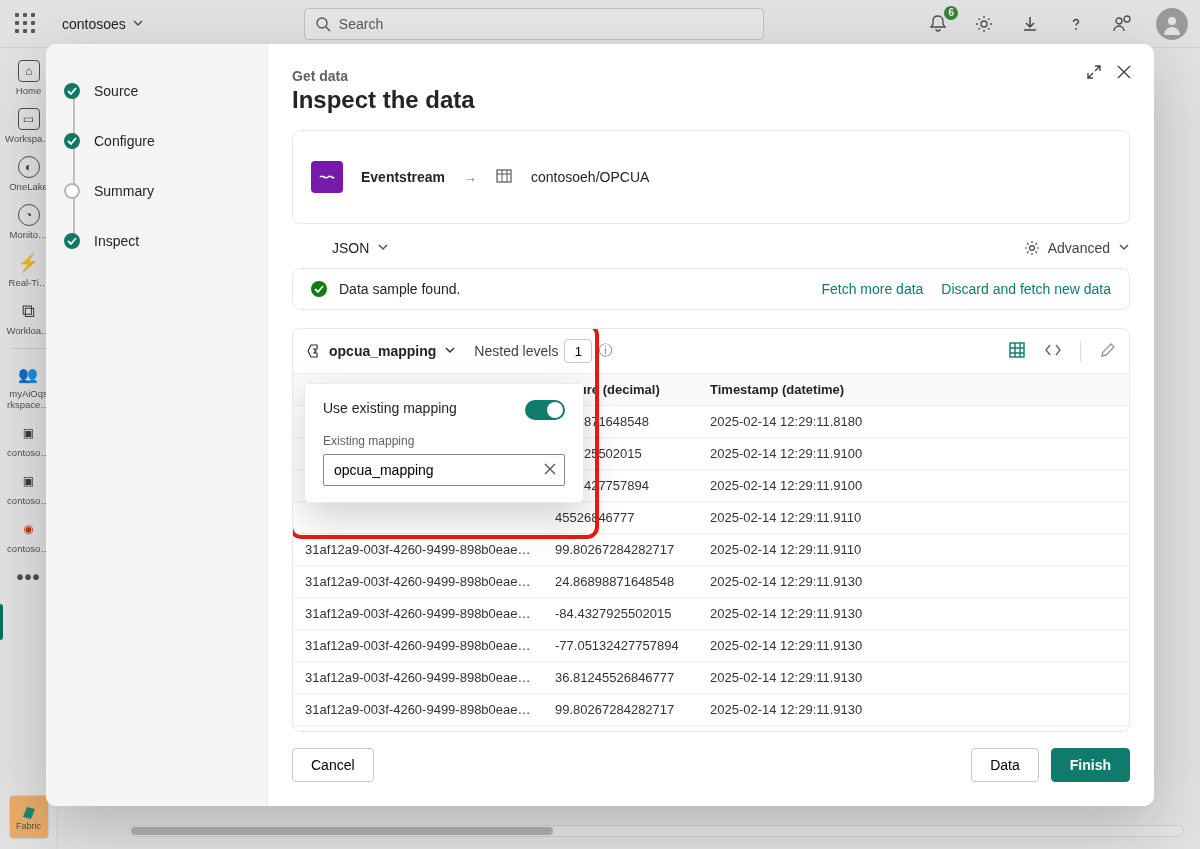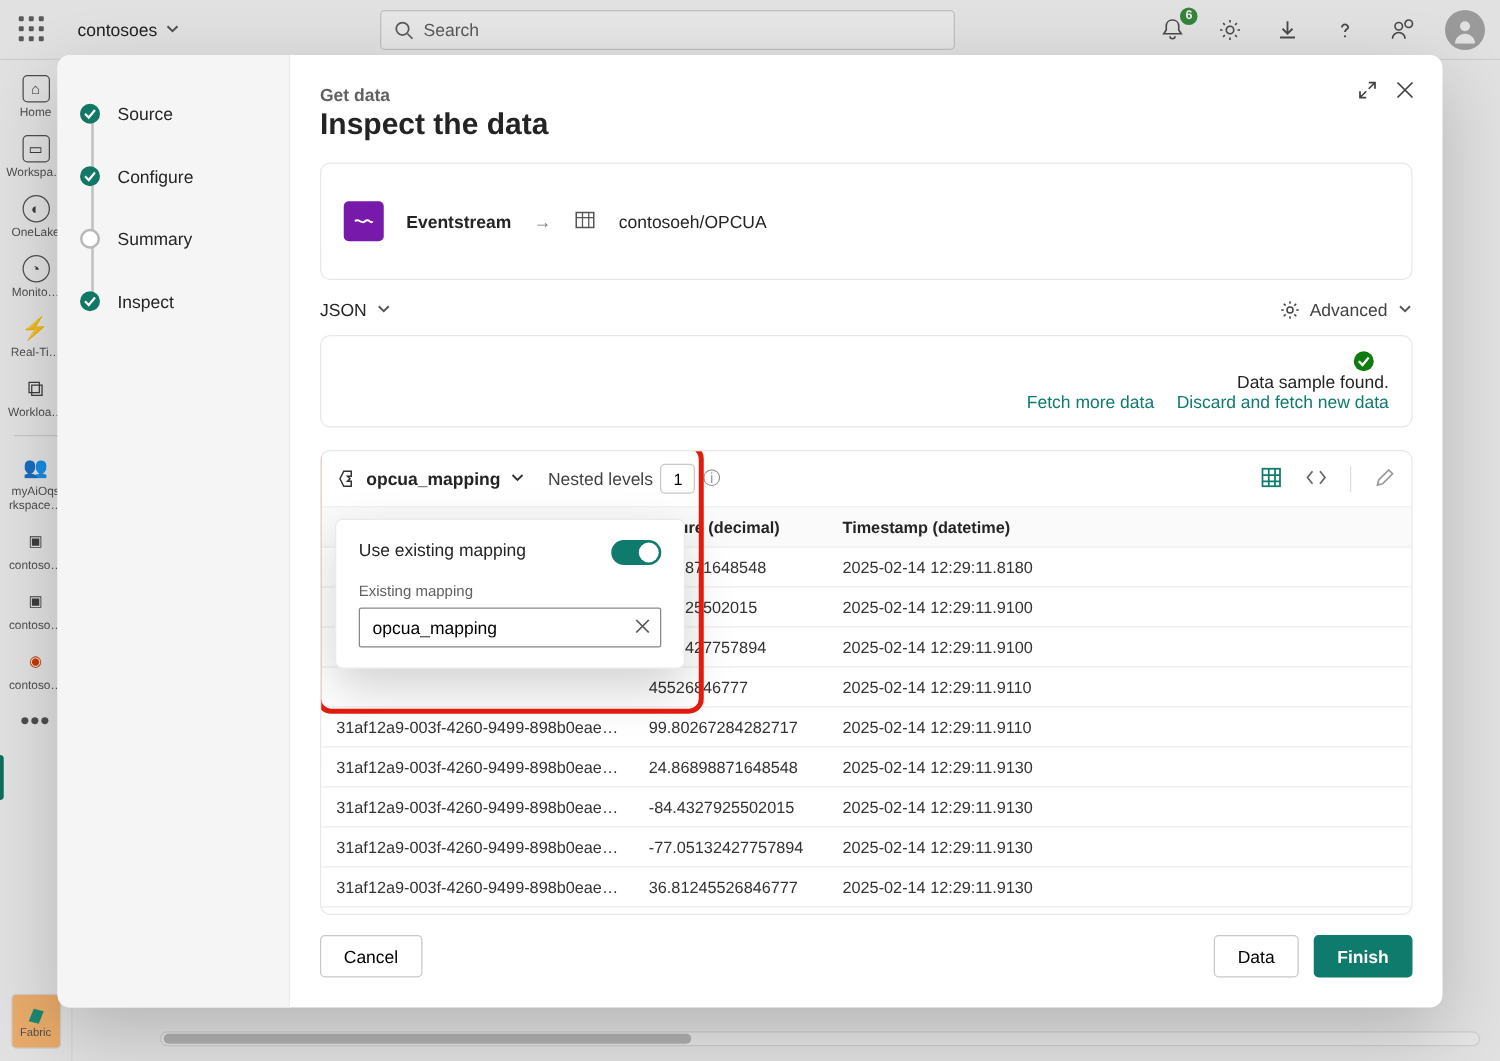--- a/index.html
+++ b/index.html
@@ -25,43 +25,43 @@
   .rail-sep { width: 36px; border-top: 1px solid #d8d8d8; margin: 6px 0; }
   .rail-item.active { color: #117865; }
   .rail-item.active .ico { border-color: #117865; }
   .rail-active-bar { position: absolute; left: 0; top: 556px; width: 3px; height: 36px; background: #117865; border-radius: 0 3px 3px 0; }
   .fabric-logo { position: absolute; bottom: 10px; width: 40px; height: 44px; border: 1px solid #e0e0e0; border-radius: 4px; background: #fdba74; display: flex; flex-direction: column; align-items: center; justify-content: center; font-size: 9px; color: #555; }
 
   
   .overlay { position: absolute; inset: 0; background: rgba(0,0,0,0.08); z-index: 5; }
   .modal { position: absolute; left: 46px; top: 44px; width: 1108px; height: 762px; background: #fff; border-radius: 10px; box-shadow: 0 20px 60px rgba(0,0,0,0.2); display: flex; overflow: hidden; z-index: 10; }
 
-  .stepcol { width: 186px; background: #f5f5f5; border-right: 1px solid #ededed; padding: 22px 18px; }
+  .stepcol { width: 222px; background: #f5f5f5; border-right: 1px solid #ededed; padding: 22px 18px; }
   .step { display: flex; align-items: center; gap: 14px; position: relative; height: 50px; cursor: default; }
   .step-circle { width: 16px; height: 16px; border-radius: 50%; border: 2px solid #117865; background: #117865; display: flex; align-items: center; justify-content: center; position: relative; z-index: 2; }
   .step-circle svg { width: 10px; height: 10px; fill: #fff; }
   .step.pending .step-circle { background: #fff; border-color: #b8b8b8; }
   .step-label { font-size: 14px; color: #242424; }
   .step-line { position: absolute; left: 27px; top: 40px; width: 2px; height: 150px; background: #c0c0c0; z-index: 0; }
 
   .modal-main { flex: 1; display: flex; flex-direction: column; padding: 24px; position: relative; overflow: hidden; }
   .crumb { font-size: 14px; color: #616161; font-weight: 600; }
   .modal-title { font-size: 24px; font-weight: 700; margin-top: 2px; }
   .modal-close { position: absolute; right: 22px; top: 20px; display: flex; gap: 14px; }
   .modal-close div { cursor: pointer; color: #424242; }
 
   .source-card { margin-top: 16px; border: 1px solid #e8e8e8; border-radius: 8px; padding: 30px 18px; display: flex; align-items: center; gap: 18px; }
   .evs-icon { width: 32px; height: 32px; border-radius: 4px; background: #7719aa; display: flex; align-items: center; justify-content: center; color: #fff; }
   .arrow-r { color: #787878; }
 
-  .format-row { display: flex; align-items: center; justify-content: space-between; margin-top: 16px; }
+  .format-row { display: flex; align-items: center; justify-content: space-between; margin-top: 16px; margin-left: 40px; }
   .format-sel { display: flex; align-items: center; gap: 8px; cursor: pointer; font-size: 14px; }
   .adv { display: flex; align-items: center; gap: 8px; cursor: pointer; color: #424242; }
 
-  .info-card { margin-top: 12px; border: 1px solid #e8e8e8; border-radius: 8px; padding: 12px 18px; display: flex; align-items: flex-end; flex-direction: column; }
+  .info-card { margin-top: 12px; border: 1px solid #e8e8e8; border-radius: 8px; padding: 12px 18px; display: flex; align-items: center; }
   .ok-dot { width: 16px; height: 16px; border-radius: 50%; background: #107c10; display: flex; align-items: center; justify-content: center; margin-right: 12px; flex-shrink: 0; }
   .ok-dot svg { width: 10px; height: 10px; fill: #fff; }
   .info-actions { margin-left: auto; display: flex; gap: 18px; }
   .link { color: #0f7b6c; cursor: pointer; }
 
   .expand-card { margin-top: 10px; border: 1px solid #e8e8e8; border-radius: 8px; padding: 12px 18px; display: flex; align-items: center; }
   .expand-btn { margin-left: auto; width: 38px; height: 30px; border: 1px solid #d0d0d0; border-radius: 4px; display: flex; align-items: center; justify-content: center; cursor: pointer; background: #fff; }
 
   .grid-wrap { margin-top: 18px; border: 1px solid #e8e8e8; border-radius: 8px; flex: 1; display: flex; flex-direction: column; overflow: hidden; position: relative; }
   .grid-toolbar { display: flex; align-items: center; padding: 10px 12px; border-bottom: 1px solid #eee; position: relative; z-index: 20; }

